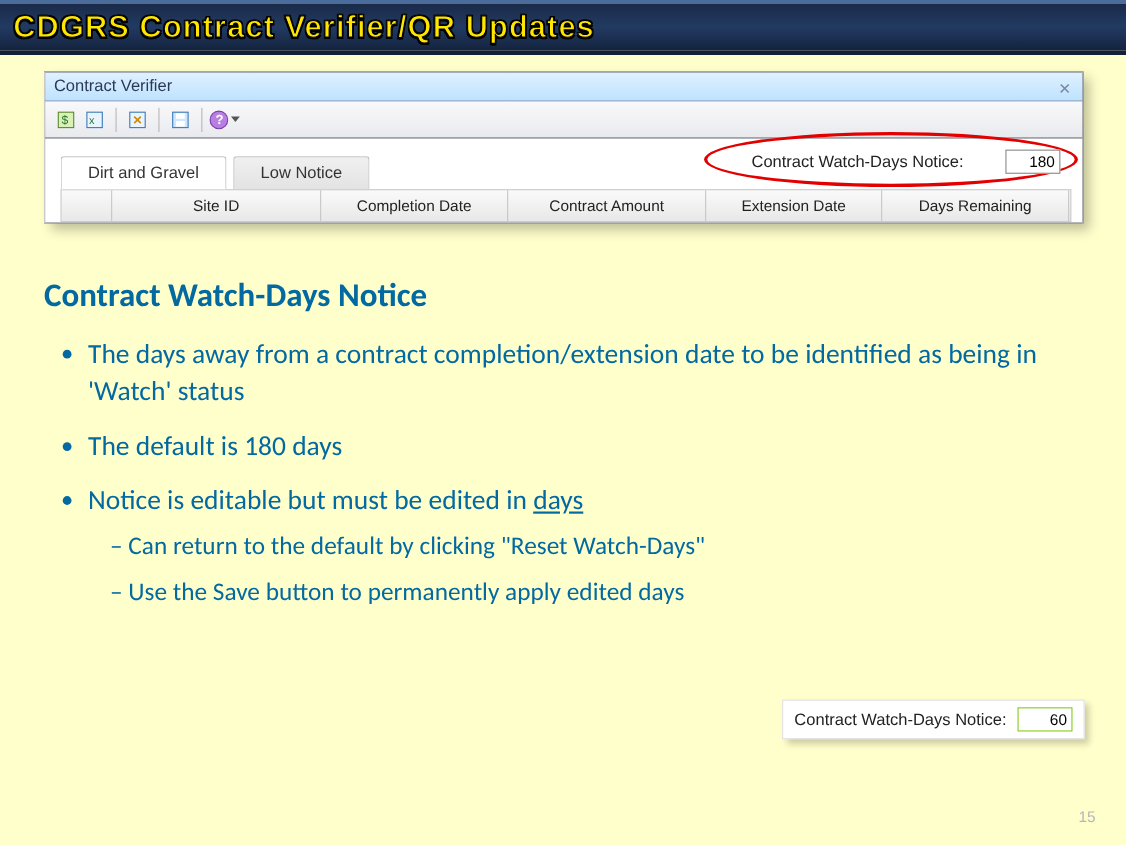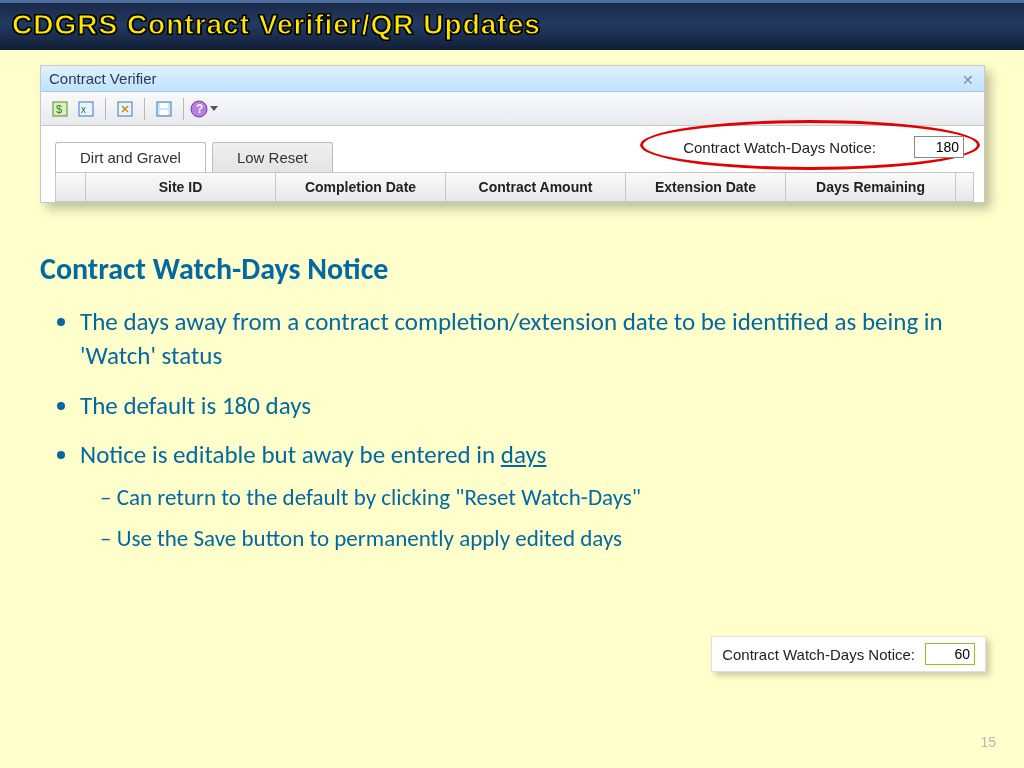--- a/index.html
+++ b/index.html
@@ -79,21 +79,21 @@
     width: 340px; height: 50px;
     border: 3px solid #e30000; border-radius: 50%;
     pointer-events:none;
   }
 
   .grid-head {
     margin-top: 0;
     border: 1px solid #c6c6c6;
     display:flex;
     background: linear-gradient(#fafafa, #e8e8e8);
-    font-size: 14px; font-weight: 700; color:#222;
+    font-size: 14px; font-weight: 400; color:#222;padding-left:16px;
   }
   .grid-head .gh {
     border-right:1px solid #c6c6c6;
     padding: 6px 0;
     text-align:center;
   }
   .gh0{width:30px;} .gh1{width:190px;} .gh2{width:180px;} .gh3{width:170px;} .gh4{width:160px;} .gh5{width:170px;border-right:none;}
 
   
   .body-text {
@@ -177,41 +177,41 @@
 
   <div class="content-area">
     <div class="red-ellipse"></div>
     <div class="watchdays-box">
       <span>Contract Watch-Days Notice:</span>
       <input type="text" value="180" style="">
     </div>
 
     <div class="tabs-row">
       <div class="tab active">Dirt and Gravel</div>
-      <div class="tab">Low Reset</div>
+      <div class="tab">Low Notice</div>
     </div>
 
     <div class="grid-head">
       <div class="gh gh0"></div>
       <div class="gh gh1">Site ID</div>
       <div class="gh gh3">Completion Date</div>
       <div class="gh gh2">Contract Amount</div>
       <div class="gh gh4">Extension Date</div>
       <div class="gh gh5">Days Remaining</div>
     </div>
   </div>
 </div>
 
 <div class="body-text">
   <h2>Contract Watch-Days Notice</h2>
   <ul>
     <li>The days away from a contract completion/extension date to be identified as being in 'Watch' status</li>
     <li>The default is 180 days</li>
     <li>
-      <span>Notice is editable but away be entered in </span><span class="under">days</span>
+      <span>Notice is editable but must be edited in </span><span class="under">days</span>
       <ul>
         <li>Can return to the default by clicking "Reset Watch-Days"</li>
         <li>Use the Save button to permanently apply edited days</li>
       </ul>
     </li>
   </ul>
 </div>
 
 <div class="example-box">
   <span>Contract Watch-Days Notice:</span>

